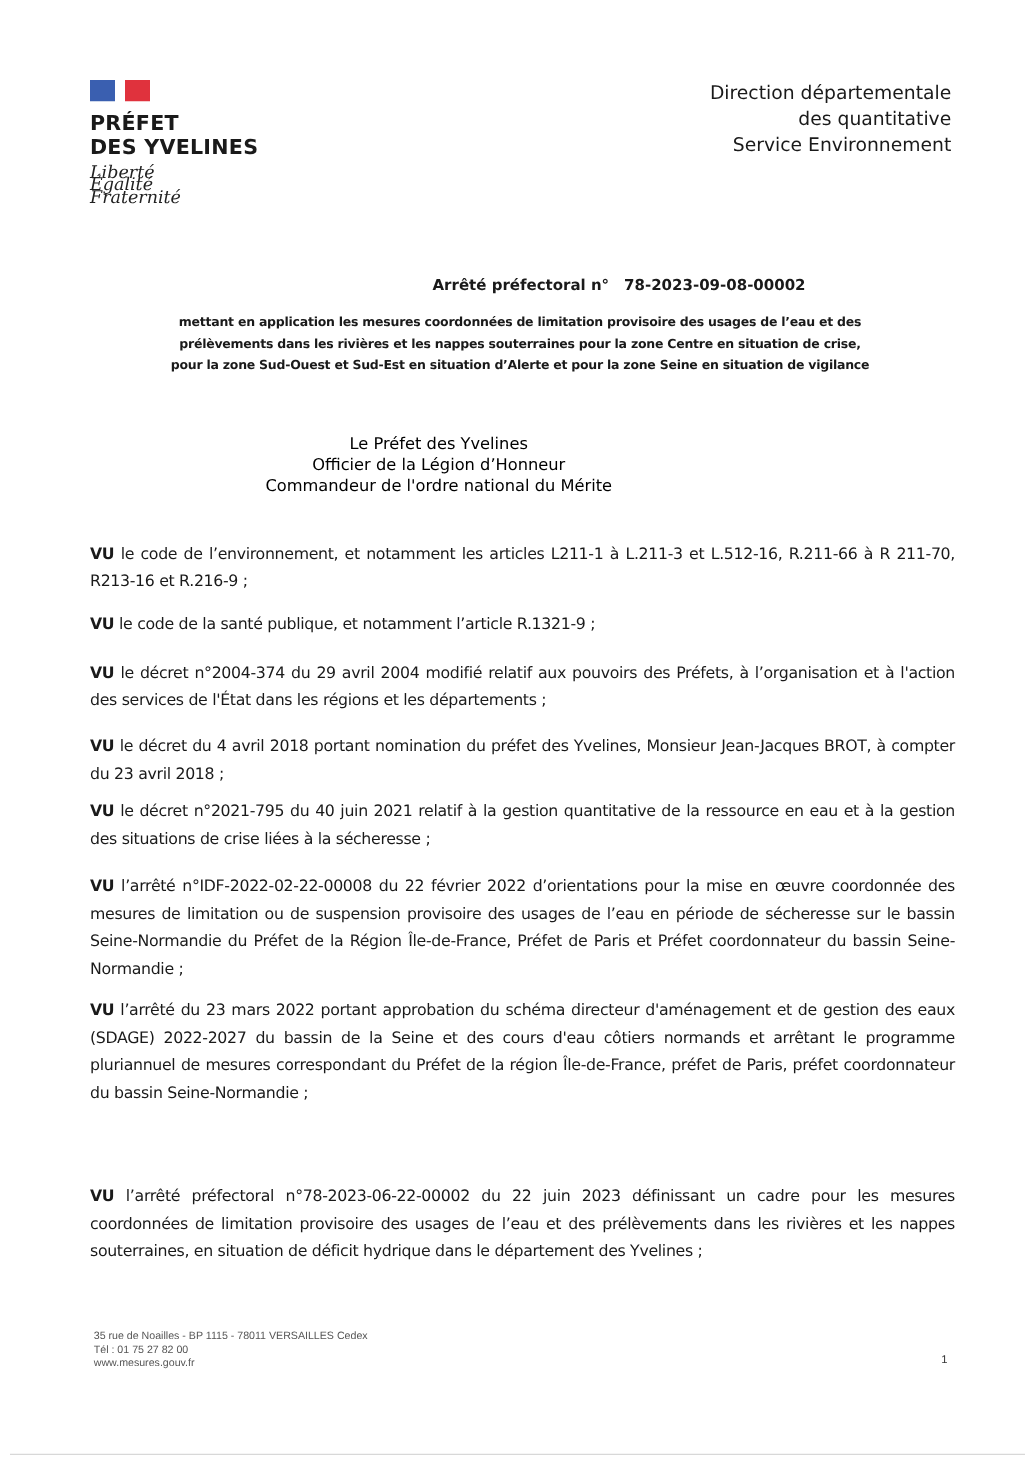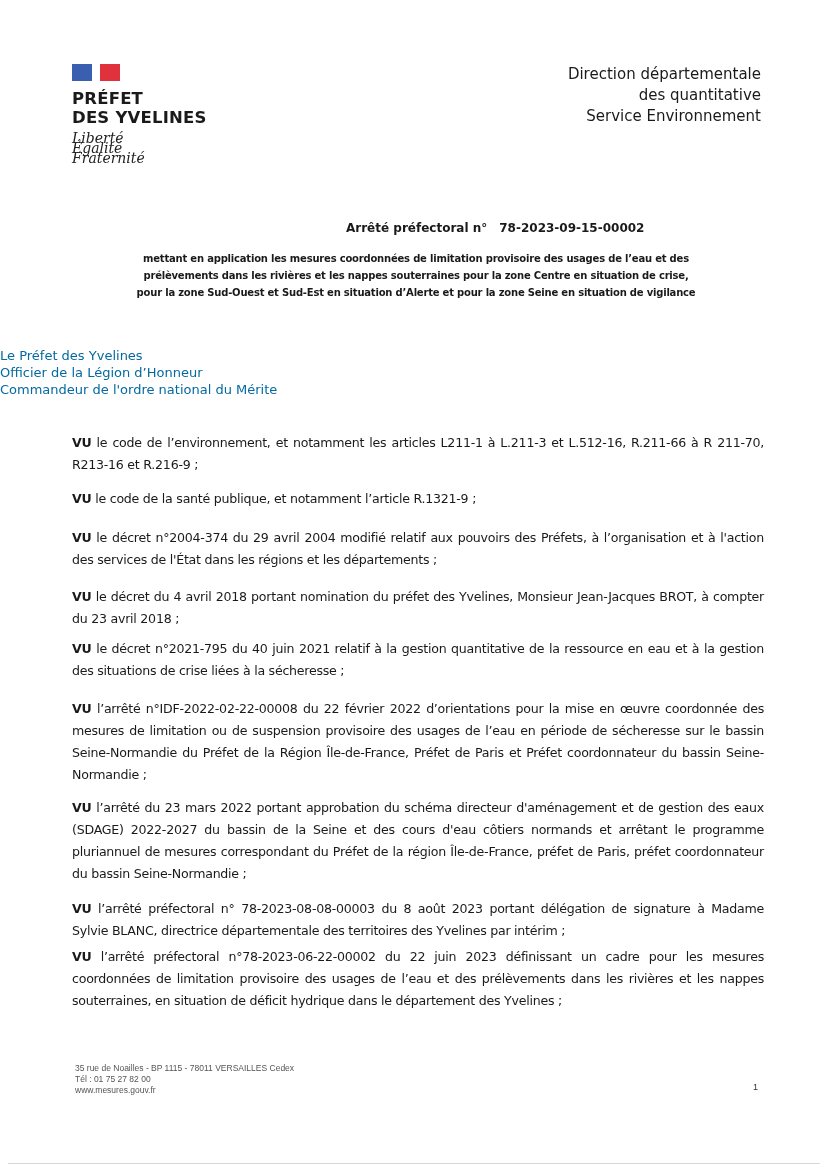--- a/index.html
+++ b/index.html
@@ -90,24 +90,24 @@
       color: #1a1a1a;
       letter-spacing: -0.2px;
     }
 
     
     .prefet {
       position: absolute;
       left: 0;
       width: 702px;
       top: 347px;
-      text-align: left;
+      text-align: center;
       font-size: 13px;
       line-height: 17px;
-      color: #0369a1;
+      color: #000000;
     }
 
     
     .vu {
       position: absolute;
       left: 72px;
       width: 692px;
       font-size: 12.6px;
       line-height: 22px;
       text-align: justify;
@@ -165,21 +165,21 @@
     </div>
   </div>
 
   <div class="service-header">
     <div class="bold">Direction départementale</div>
     <div class="bold">des quantitative</div>
     <div>Service Environnement</div>
   </div>
 
   <div class="arrete-number">
-    <span>Arrêté préfectoral n°</span><span class="num">78-2023-09-15-00002</span>
+    <span>Arrêté préfectoral n°</span><span class="num">78-2023-09-08-00002</span>
   </div>
 
   <div class="objet">
     <div>mettant en application les mesures coordonnées de limitation provisoire des usages de l’eau et des</div>
     <div>prélèvements dans les rivières et les nappes souterraines pour la zone Centre en situation de crise,</div>
     <div>pour la zone Sud-Ouest et Sud-Est en situation d’Alerte et pour la zone Seine en situation de vigilance</div>
   </div>
 
   <div class="prefet">
     <div>Le Préfet des Yvelines</div>
@@ -201,23 +201,20 @@
   </p>
   <p class="vu" style="top:638px;">
     <span class="kw">VU</span><span> le décret n°2021-795 du 40 juin 2021 relatif à la gestion quantitative de la ressource en eau et à la gestion des situations de crise liées à la sécheresse ;</span>
   </p>
   <p class="vu" style="top:698px;">
     <span class="kw">VU</span><span> l’arrêté n°IDF-2022-02-22-00008 du 22 février 2022 d’orientations pour la mise en œuvre coordonnée des mesures de limitation ou de suspension provisoire des usages de l’eau en période de sécheresse sur le bassin Seine-Normandie du Préfet de la Région Île-de-France, Préfet de Paris et Préfet coordonnateur du bassin Seine-Normandie ;</span>
   </p>
   <p class="vu" style="top:797px;">
     <span class="kw">VU</span><span> l’arrêté du 23 mars 2022 portant approbation du schéma directeur d'aménagement et de gestion des eaux (SDAGE) 2022-2027 du bassin de la Seine et des cours d'eau côtiers normands et arrêtant le programme pluriannuel de mesures correspondant du Préfet de la région Île-de-France, préfet de Paris, préfet coordonnateur du bassin Seine-Normandie ;</span>
   </p>
-  <p class="vu" style="top:898px;">
-    <span class="kw">VU</span><span> l’arrêté préfectoral n° 78-2023-08-08-00003 du 8 août 2023 portant délégation de signature à Madame Sylvie BLANC, directrice départementale des territoires des Yvelines par intérim ;</span>
-  </p>
   <p class="vu" style="top:946px;">
     <span class="kw">VU</span><span> l’arrêté préfectoral n°78-2023-06-22-00002 du 22 juin 2023 définissant un cadre pour les mesures coordonnées de limitation provisoire des usages de l’eau et des prélèvements dans les rivières et les nappes souterraines, en situation de déficit hydrique dans le département des Yvelines ;</span>
   </p>
 
   <div class="footer">
     <div>35 rue de Noailles - BP 1115 - 78011 VERSAILLES Cedex</div>
     <div>Tél : 01 75 27 82 00</div>
     <div>www.mesures.gouv.fr</div>
   </div>
 

